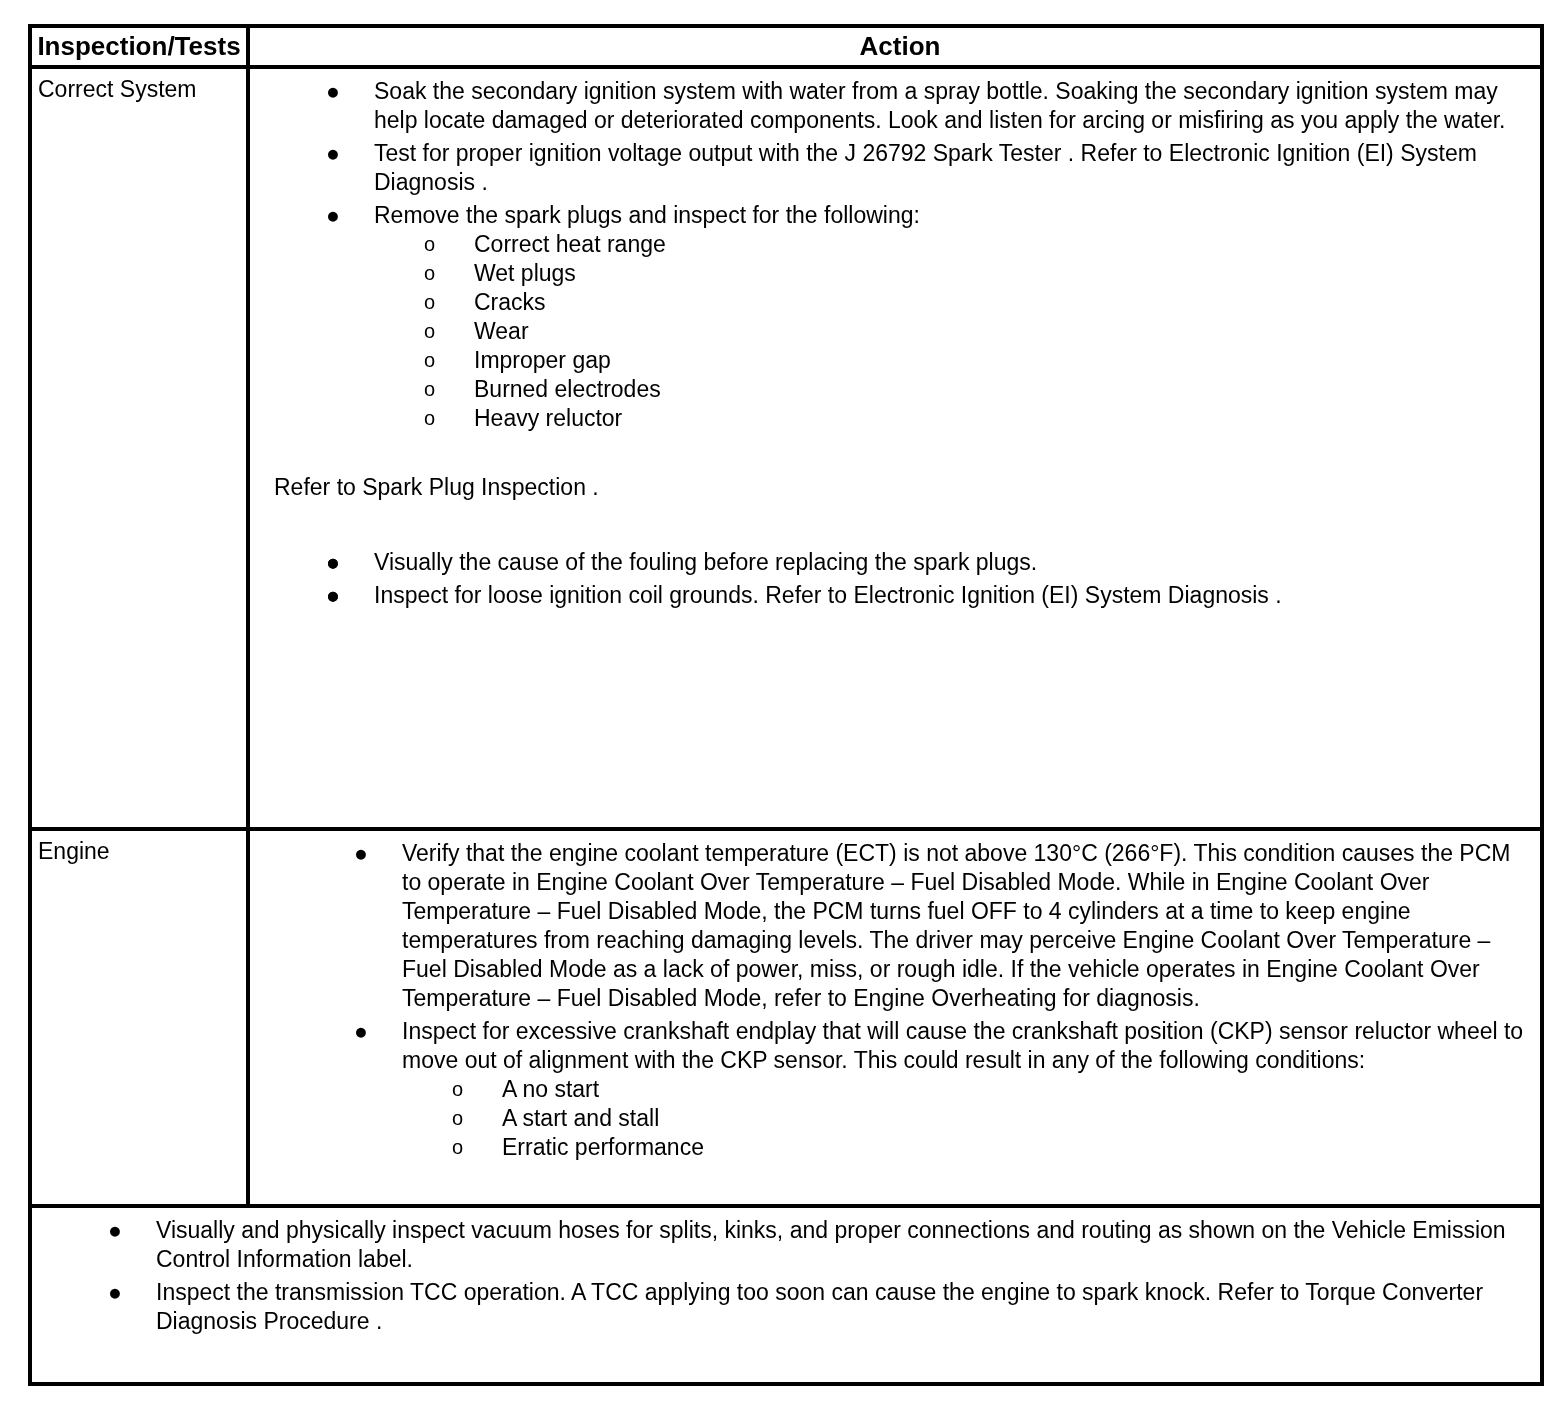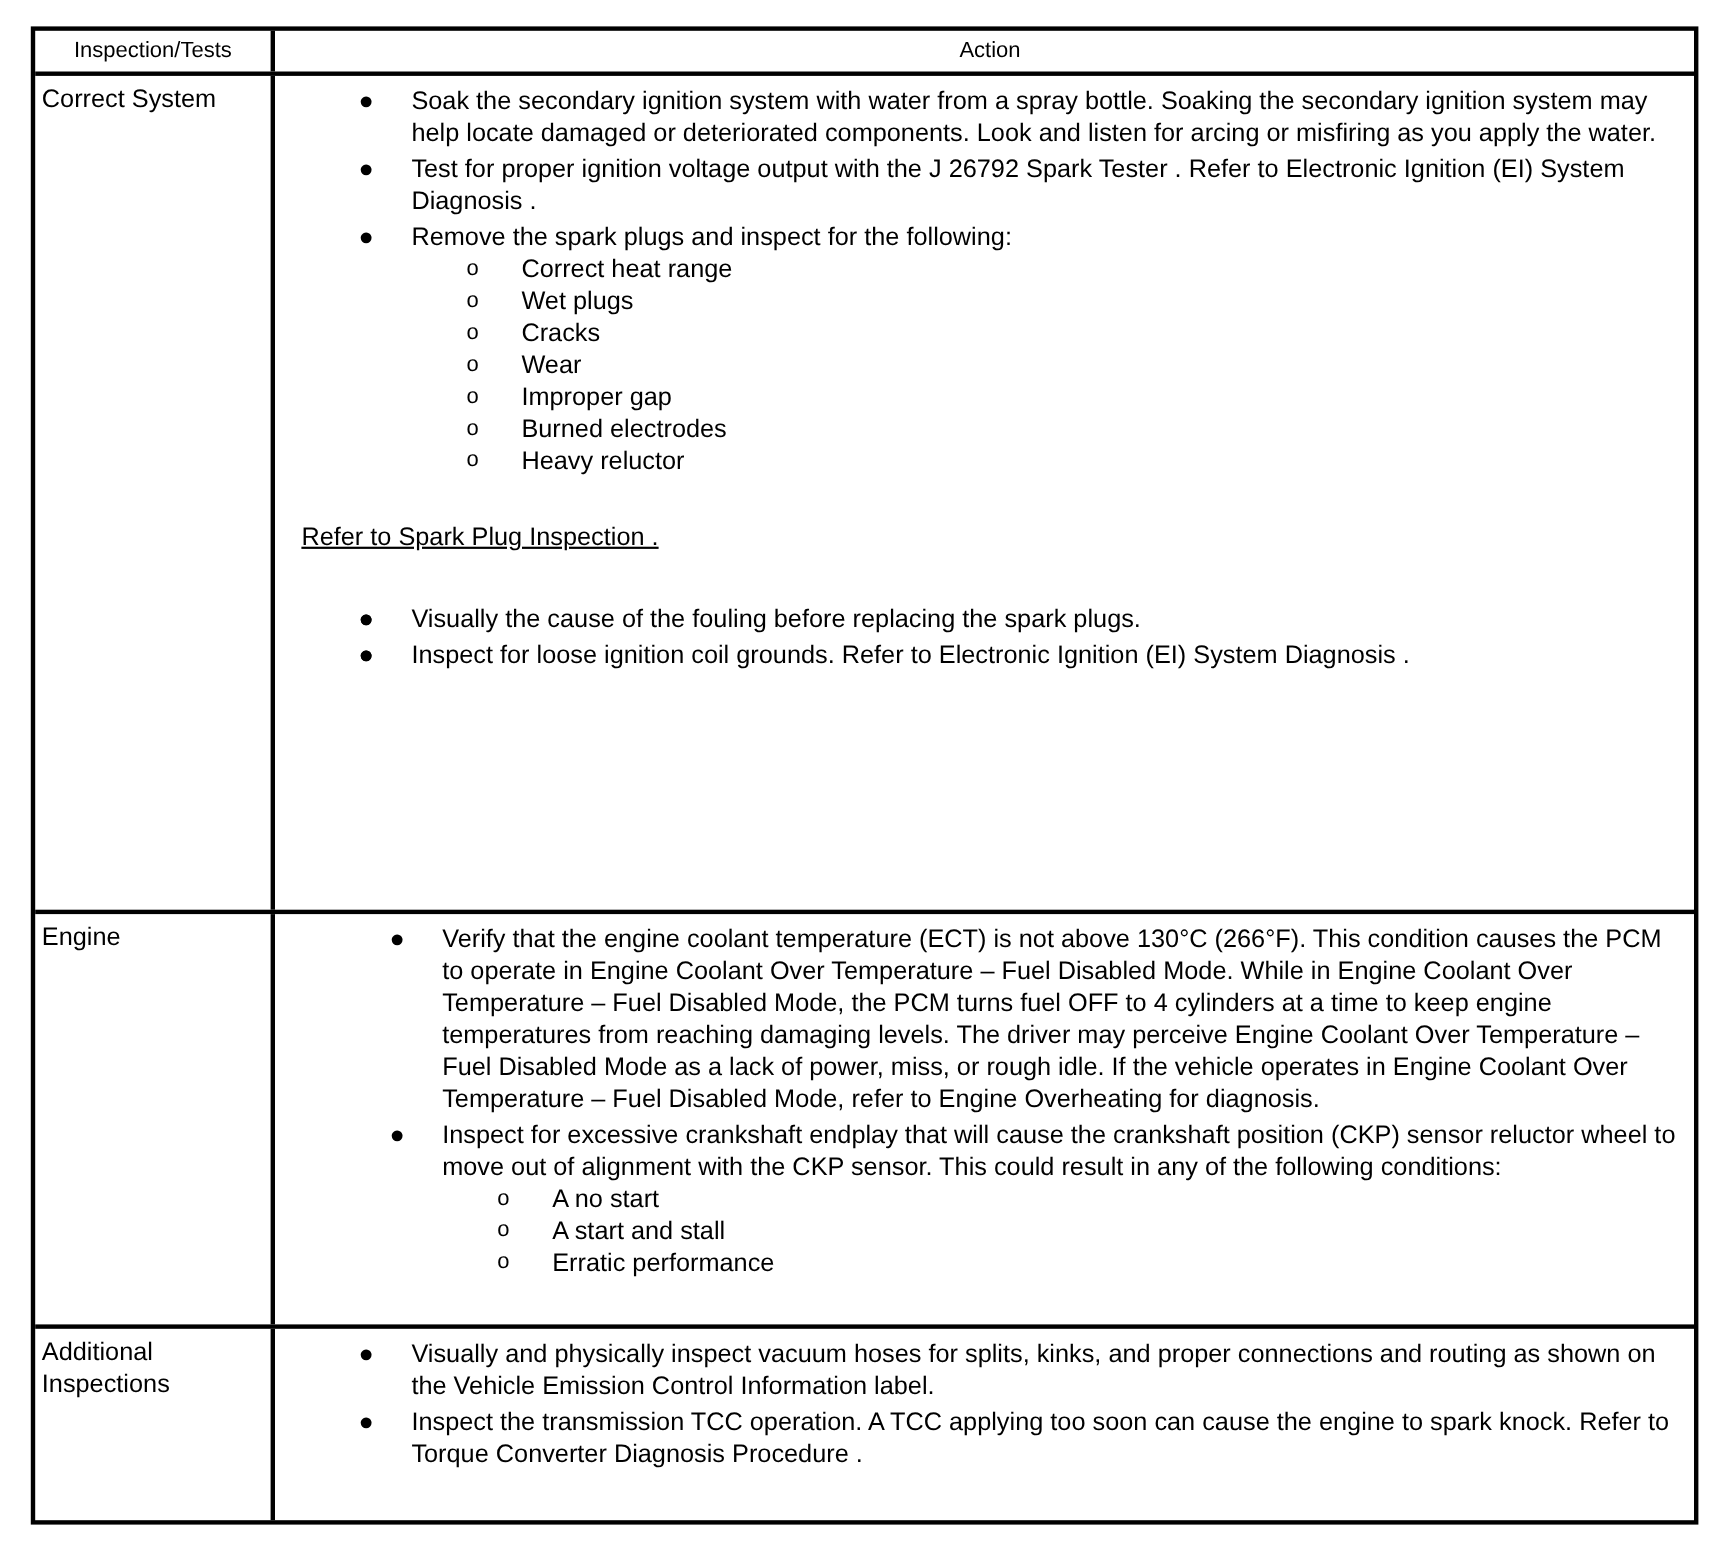--- a/index.html
+++ b/index.html
@@ -2,27 +2,27 @@
 <html><head>
 <meta charset="utf-8">
 <style>
   html, body { margin: 0; padding: 0; background: #ffffff; }
   body { width: 1568px; height: 1402px; position: relative; font-family: "Liberation Sans", sans-serif; color: #000; }
   .tbl { position: absolute; left: 28px; top: 24px; width: 1516px; border: 4px solid #000; box-sizing: border-box; }
   .row { display: flex; border-top: 4px solid #000; box-sizing: border-box; }
   .row.first { border-top: none; }
   .c1 { width: 218px; border-right: 4px solid #000; box-sizing: border-box; padding: 6px 0 0 6px; font-size: 23px; line-height: 29px; }
   .c2 { flex: 1; box-sizing: border-box; padding: 8px 14px 0 24px; font-size: 23px; line-height: 29px; }
-  .hdr .c1, .hdr .c2 { font-weight: normal; padding-top: 4px; padding-bottom: 4px; text-align: center; font-size: 20px; }
+  .hdr .c1, .hdr .c2 { font-weight: bold; padding-top: 4px; padding-bottom: 4px; text-align: center; font-size: 26px; }
   .hdr .c1 { text-align: center; padding-left: 0; }
   .bl { position: relative; padding-left: 100px; margin-bottom: 4px; }
   .bl .dot { position: absolute; left: 52px; top: 0; }
   .sub { position: relative; padding-left: 200px; }
   .sub .o { position: absolute; left: 150px; top: 0; font-size: 20px; }
-  .plain { padding-left: 0; margin: 40px 0 46px 0; text-decoration: underline; }
+  .plain { padding-left: 0; margin: 40px 0 46px 0; }
 </style>
 </head>
 <body>
 
 <div class="tbl">
   <div class="row first hdr">
     <div class="c1">Inspection/Tests</div>
     <div class="c2">Action</div>
   </div>
 
@@ -52,19 +52,18 @@
     <div class="c2">
       <div class="bl"><span class="dot">●</span><span>Verify that the engine coolant temperature (ECT) is not above 130°C (266°F). This condition causes the PCM to operate in Engine Coolant Over Temperature – Fuel Disabled Mode. While in Engine Coolant Over Temperature – Fuel Disabled Mode, the PCM turns fuel OFF to 4 cylinders at a time to keep engine temperatures from reaching damaging levels. The driver may perceive Engine Coolant Over Temperature – Fuel Disabled Mode as a lack of power, miss, or rough idle. If the vehicle operates in Engine Coolant Over Temperature – Fuel Disabled Mode, refer to Engine Overheating for diagnosis.</span></div>
       <div class="bl" style="margin-bottom:0"><span class="dot">●</span><span>Inspect for excessive crankshaft endplay that will cause the crankshaft position (CKP) sensor reluctor wheel to move out of alignment with the CKP sensor. This could result in any of the following conditions:</span></div>
       <div class="sub"><span class="o">o</span><span>A no start</span></div>
       <div class="sub"><span class="o">o</span><span>A start and stall</span></div>
       <div class="sub"><span class="o">o</span><span>Erratic performance</span></div>
     </div>
   </div>
 
   <div class="row" style="height:178px;">
-    <div class="c1" style="width:218px;">Additional Inspections</div>
     <div class="c2">
       <div class="bl"><span class="dot">●</span><span>Visually and physically inspect vacuum hoses for splits, kinks, and proper connections and routing as shown on the Vehicle Emission Control Information label.</span></div>
       <div class="bl"><span class="dot">●</span><span>Inspect the transmission TCC operation. A TCC applying too soon can cause the engine to spark knock. Refer to Torque Converter Diagnosis Procedure .</span></div>
     </div>
   </div>
 </div>
 
 </body></html>

